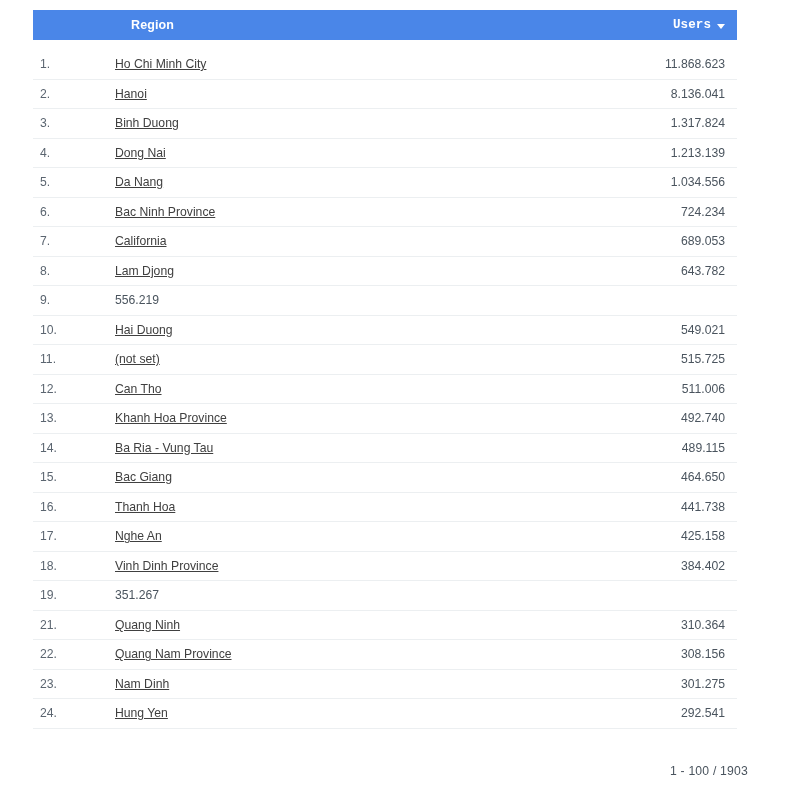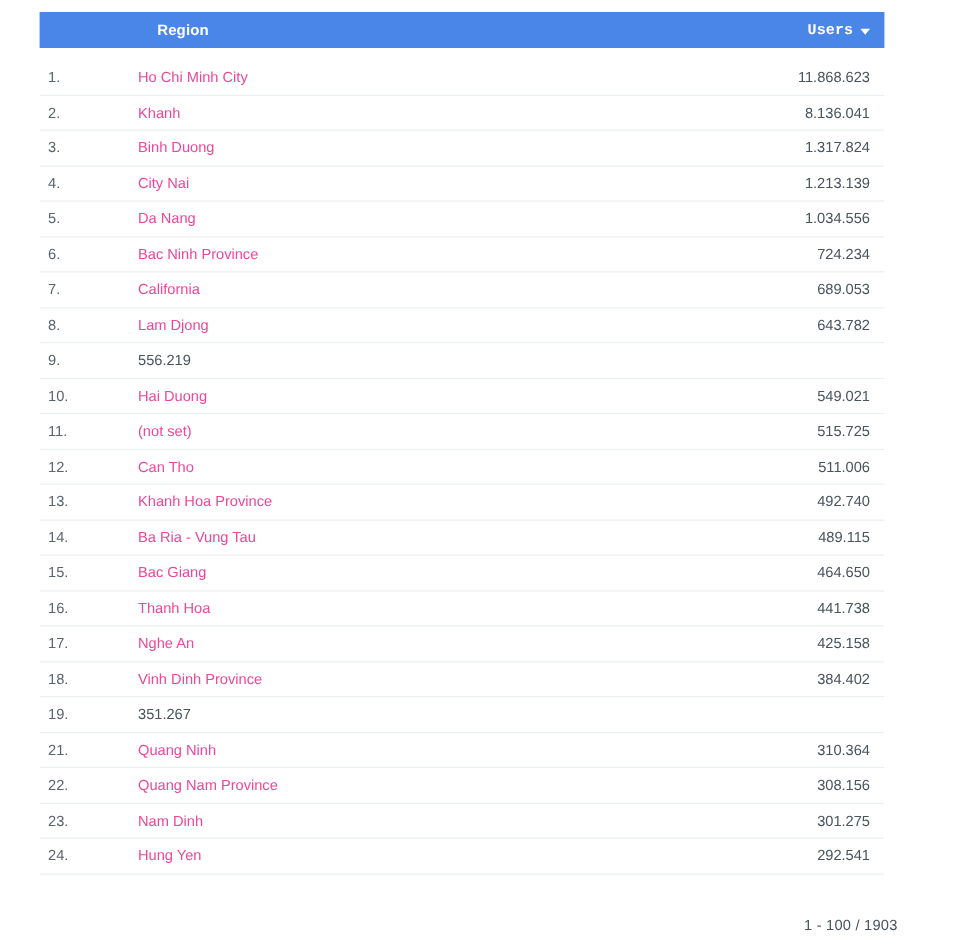--- a/index.html
+++ b/index.html
@@ -88,23 +88,24 @@
   }
   .cell-index {
     width: 82px;
     flex: 0 0 82px;
     padding-left: 7px;
     box-sizing: border-box;
     color: #5b6570;
   }
   .cell-region {
     flex: 1 1 auto;
-    color: #ec4899;
+    color: #404040;
     white-space: nowrap;
     overflow: hidden;
+    text-decoration: underline;
   }
   .cell-users {
     flex: 0 0 auto;
     text-align: left;
     padding-right: 12px;
     color: #4a545e;
     white-space: nowrap;
   }
 
   
@@ -196,31 +197,31 @@
 
     <div class="clip-window">
       <div class="tbody" id="tbody">
           <div class="row">
             <div class="cell-index">1.</div>
             <div class="cell-region">Ho Chi Minh City</div>
             <div class="cell-users">11.868.623</div>
           </div>
           <div class="row">
             <div class="cell-index">2.</div>
-            <div class="cell-region">Khanh</div>
+            <div class="cell-region">Hanoi</div>
             <div class="cell-users">8.136.041</div>
           </div>
           <div class="row">
             <div class="cell-index">3.</div>
             <div class="cell-region">Binh Duong</div>
             <div class="cell-users">1.317.824</div>
           </div>
           <div class="row">
             <div class="cell-index">4.</div>
-            <div class="cell-region">City Nai</div>
+            <div class="cell-region">Dong Nai</div>
             <div class="cell-users">1.213.139</div>
           </div>
           <div class="row">
             <div class="cell-index">5.</div>
             <div class="cell-region">Da Nang</div>
             <div class="cell-users">1.034.556</div>
           </div>
           <div class="row">
             <div class="cell-index">6.</div>
             <div class="cell-region">Bac Ninh Province</div>

